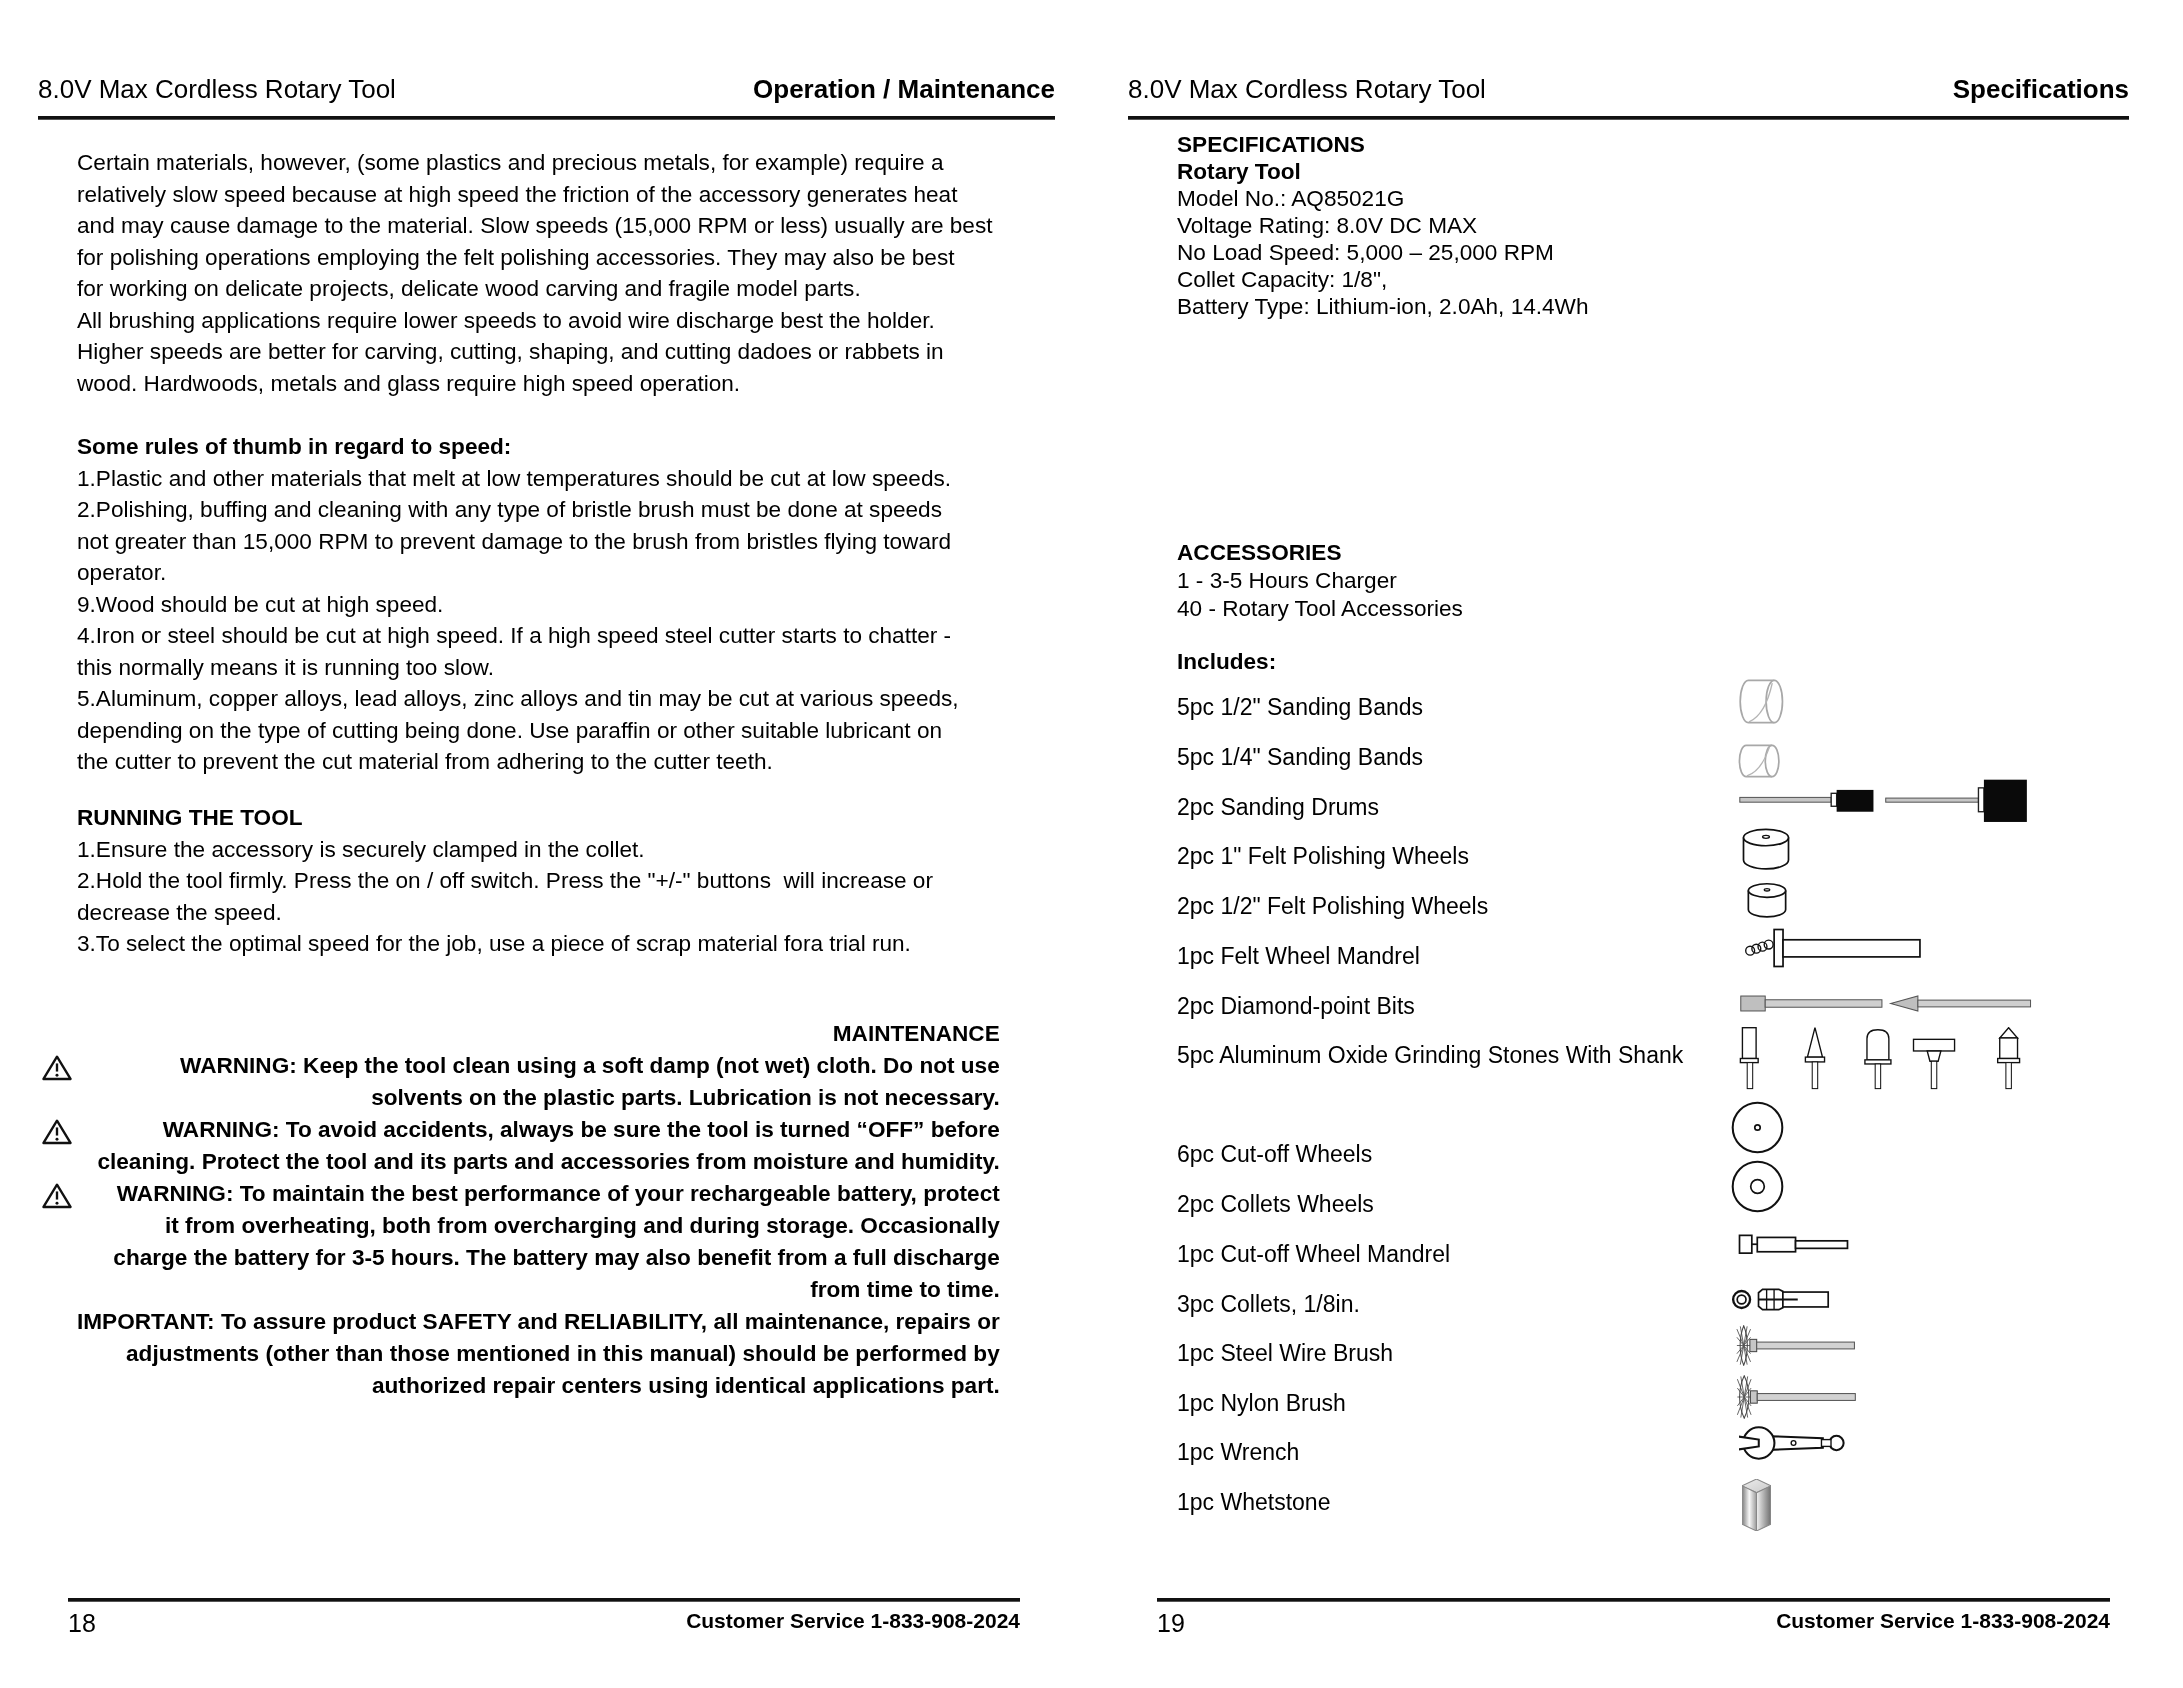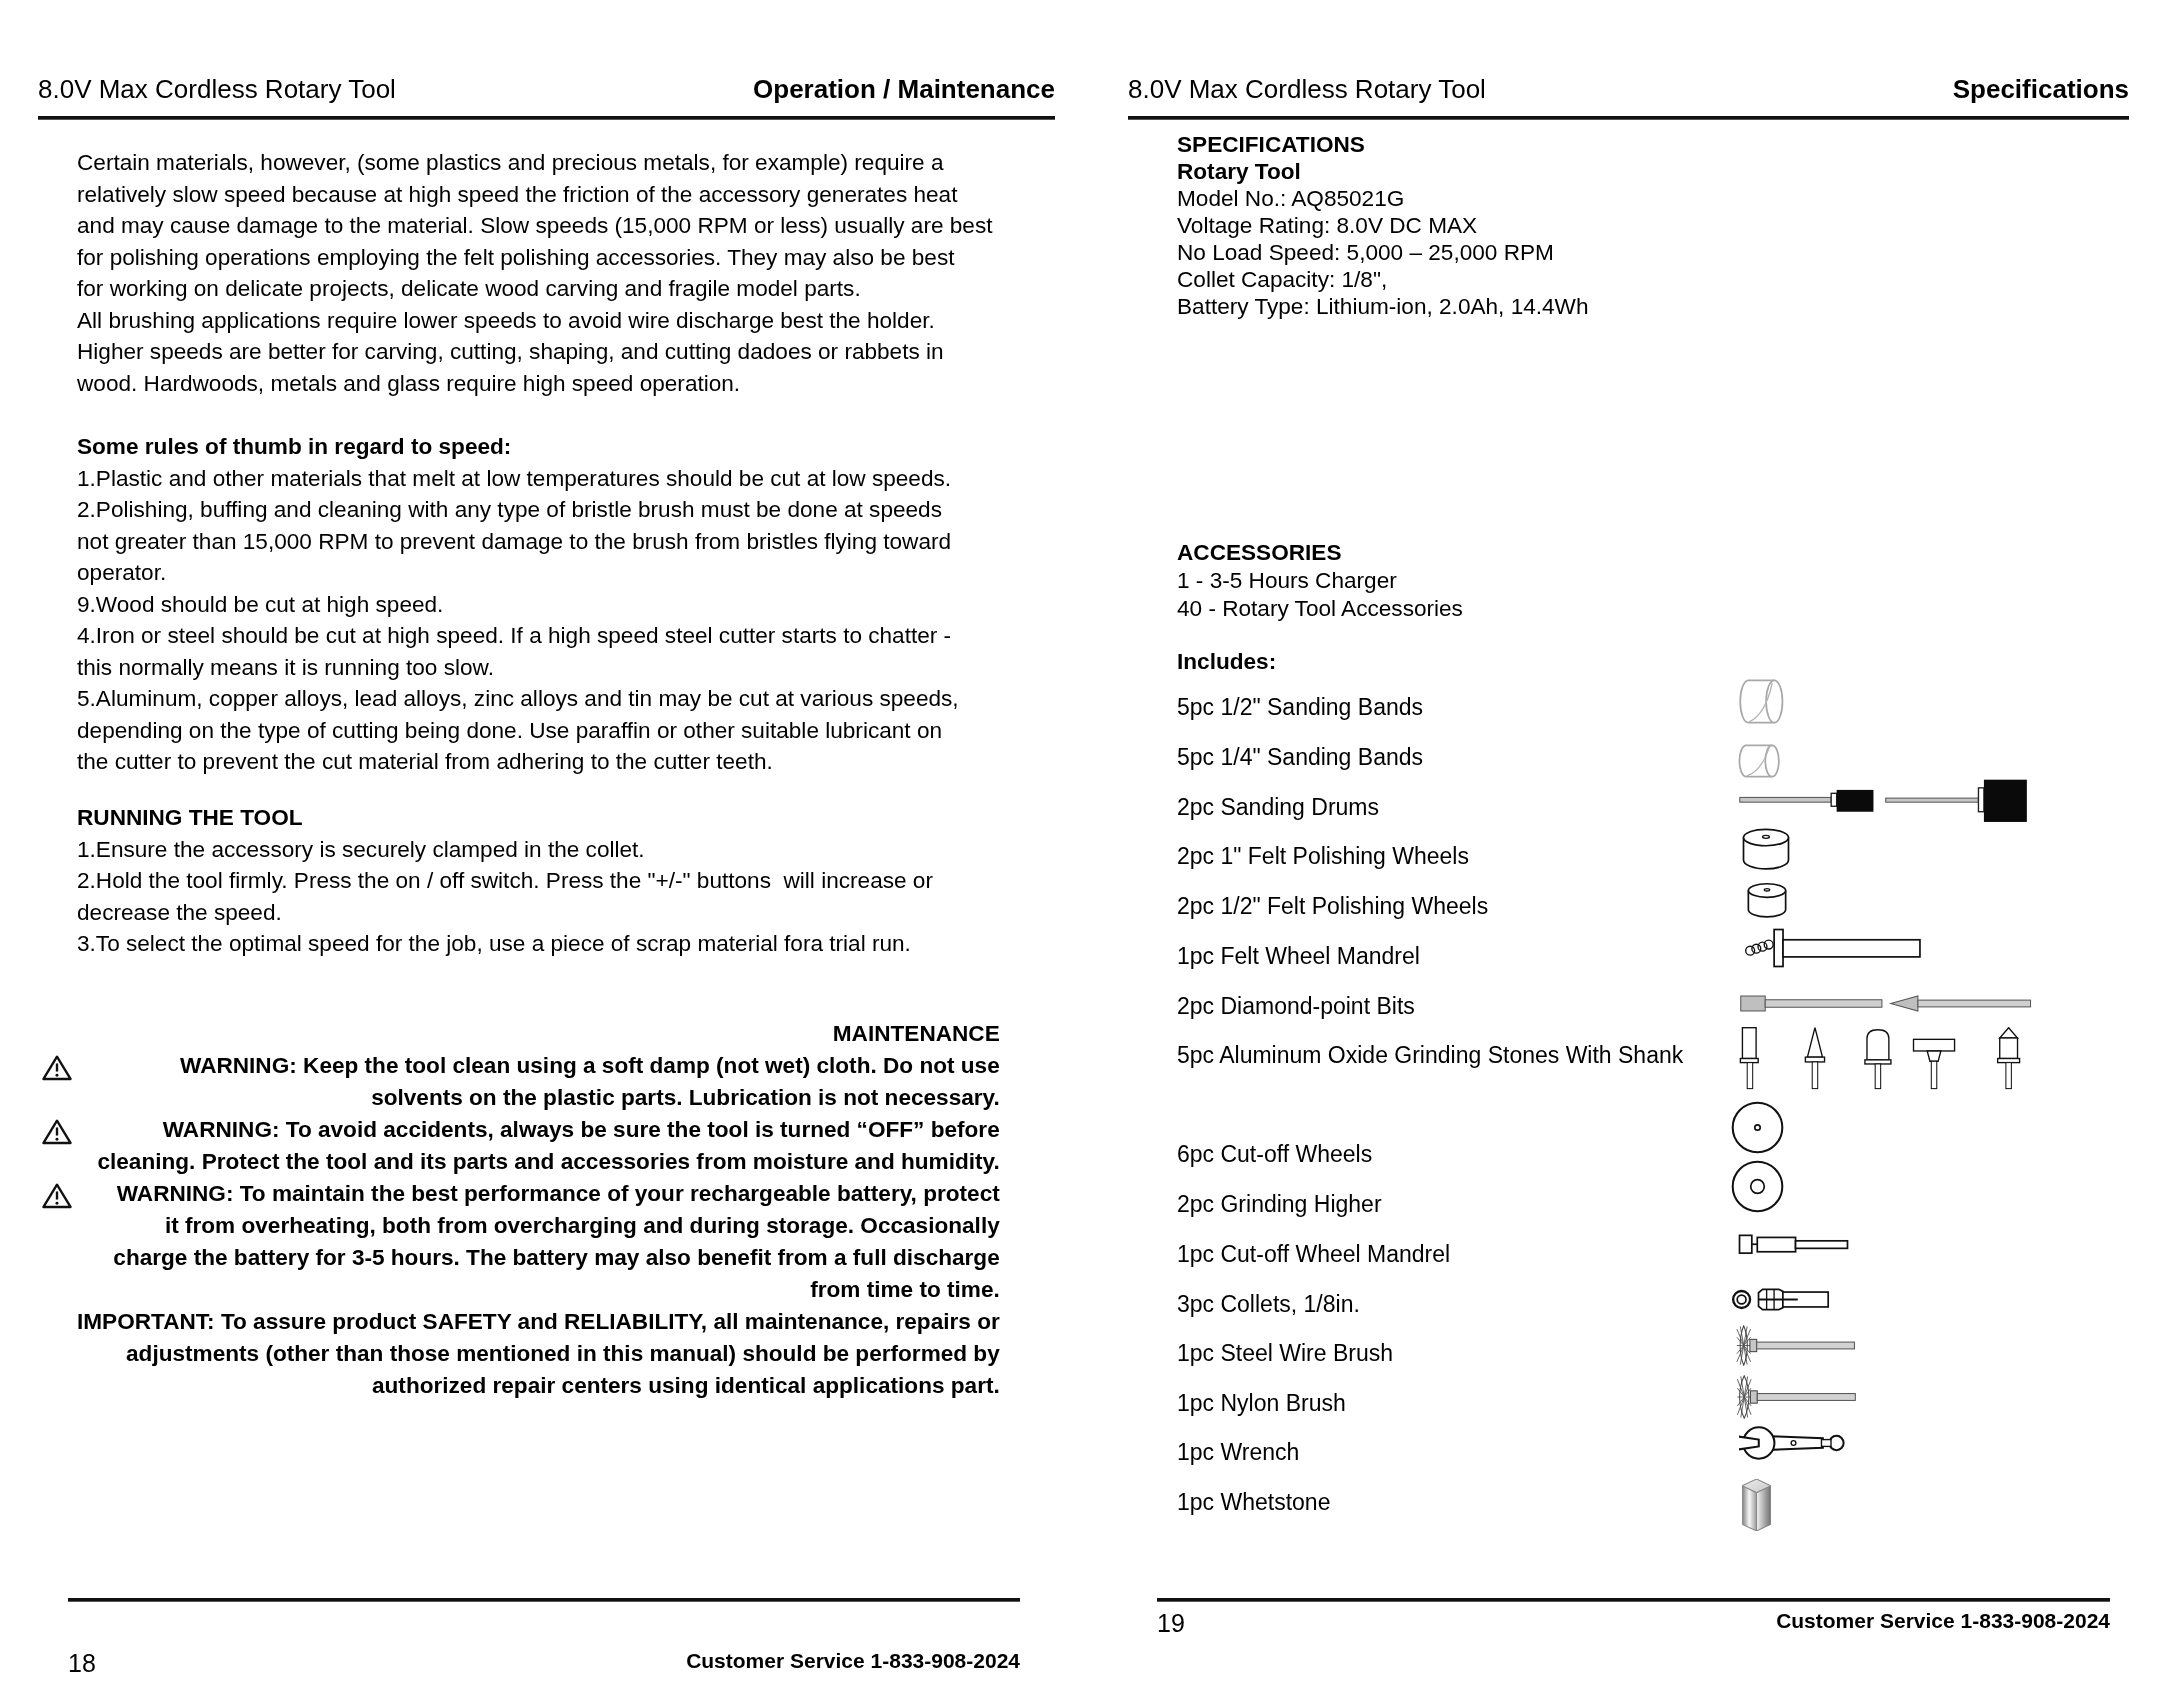--- a/index.html
+++ b/index.html
@@ -101,21 +101,21 @@
     <svg class="abs" style="left:42px;top:1182px;" width="30" height="27" viewBox="0 0 44 40">
       <path d="M22 4 L42 37 H2 Z" fill="none" stroke="#111" stroke-width="3.5" stroke-linejoin="round"></path>
       <line x1="22" y1="14" x2="22" y2="26" stroke="#111" stroke-width="3.5"></line>
         <circle cx="22" cy="31.5" r="2.2" fill="#111"></circle>
     </svg>
 
     <div class="abs" style="left:68px;top:1598px;width:952px;">
       <div class="rule"></div>
         <div class="rule2"></div>
     </div>
-    <div class="abs ftr-row" style="left:68px;top:1609px;width:952px;margin-top:40px;">
+    <div class="abs ftr-row" style="left:68px;top:1609px;width:952px;">
       <span class="ftr-num">18</span>
       <span class="ftr-cs">Customer Service 1-833-908-2024</span>
     </div>
   </div>
 
   <div class="page" style="left:1092px;width:1091px;">
 
     <div class="abs hdr" style="left:36px;top:74px;width:1001px;">
       <span class="hdr-title">8.0V Max Cordless Rotary Tool</span>
       <span class="hdr-section">Specifications</span>
@@ -146,21 +146,21 @@
 
     <div class="abs inc" style="top:694px">5pc 1/2" Sanding Bands</div>
     <div class="abs inc" style="top:744px">5pc 1/4" Sanding Bands</div>
     <div class="abs inc" style="top:794px">2pc Sanding Drums</div>
     <div class="abs inc" style="top:843px">2pc 1" Felt Polishing Wheels</div>
     <div class="abs inc" style="top:893px">2pc 1/2" Felt Polishing Wheels</div>
     <div class="abs inc" style="top:943px">1pc Felt Wheel Mandrel</div>
     <div class="abs inc" style="top:993px">2pc Diamond-point Bits</div>
     <div class="abs inc" style="top:1042px">5pc Aluminum Oxide Grinding Stones With Shank</div>
     <div class="abs inc" style="top:1141px">6pc Cut-off Wheels</div>
-    <div class="abs inc" style="top:1191px">2pc Grinding Higher</div>
+    <div class="abs inc" style="top:1191px">2pc Collets Wheels</div>
     <div class="abs inc" style="top:1241px">1pc Cut-off Wheel Mandrel</div>
     <div class="abs inc" style="top:1291px">3pc Collets, 1/8in.</div>
     <div class="abs inc" style="top:1340px">1pc Steel Wire Brush</div>
     <div class="abs inc" style="top:1390px">1pc Nylon Brush</div>
     <div class="abs inc" style="top:1439px">1pc Wrench</div>
     <div class="abs inc" style="top:1489px">1pc Whetstone</div>
 
     <svg class="abs" style="left:646px;top:679px;" width="46" height="45" viewBox="0 0 67 66">
       <path d="M53 2 H15 A12 31 0 0 0 15 64 H53" fill="#fff" stroke="#a8a8a8" stroke-width="2.5"></path>
       <ellipse cx="53" cy="33" rx="12" ry="31" fill="#fff" stroke="#a8a8a8" stroke-width="2.5"></ellipse>

